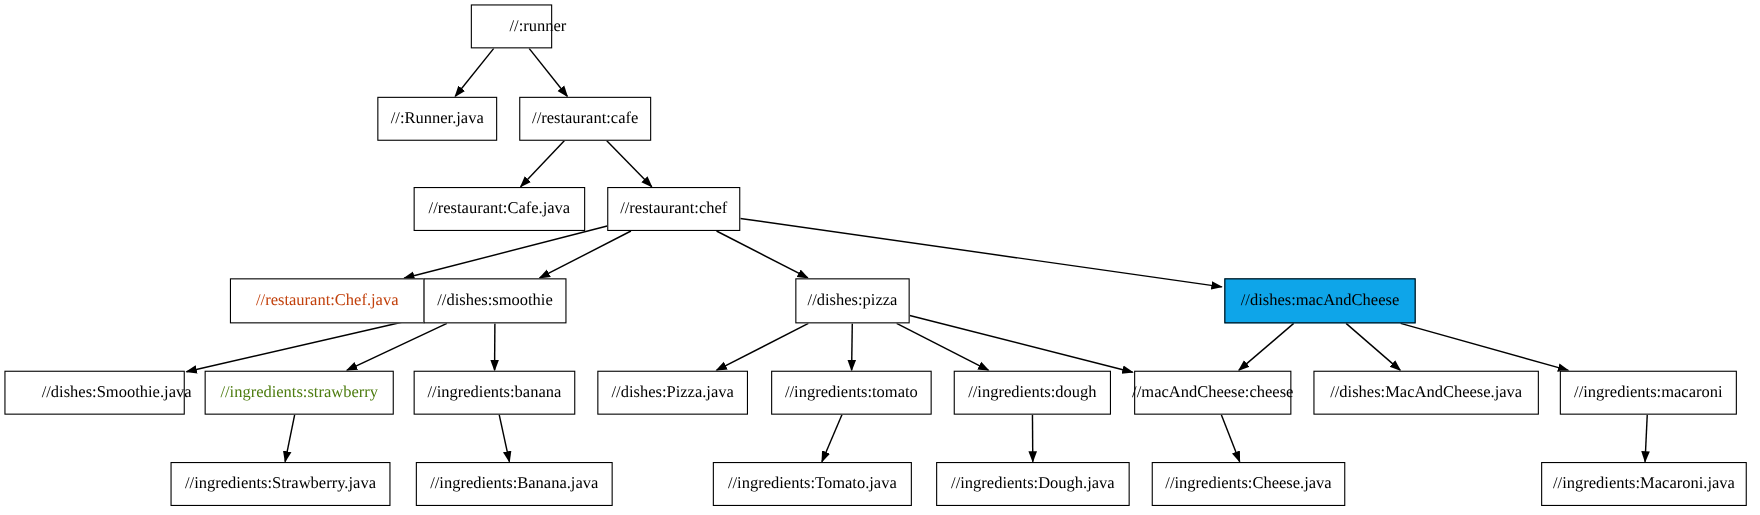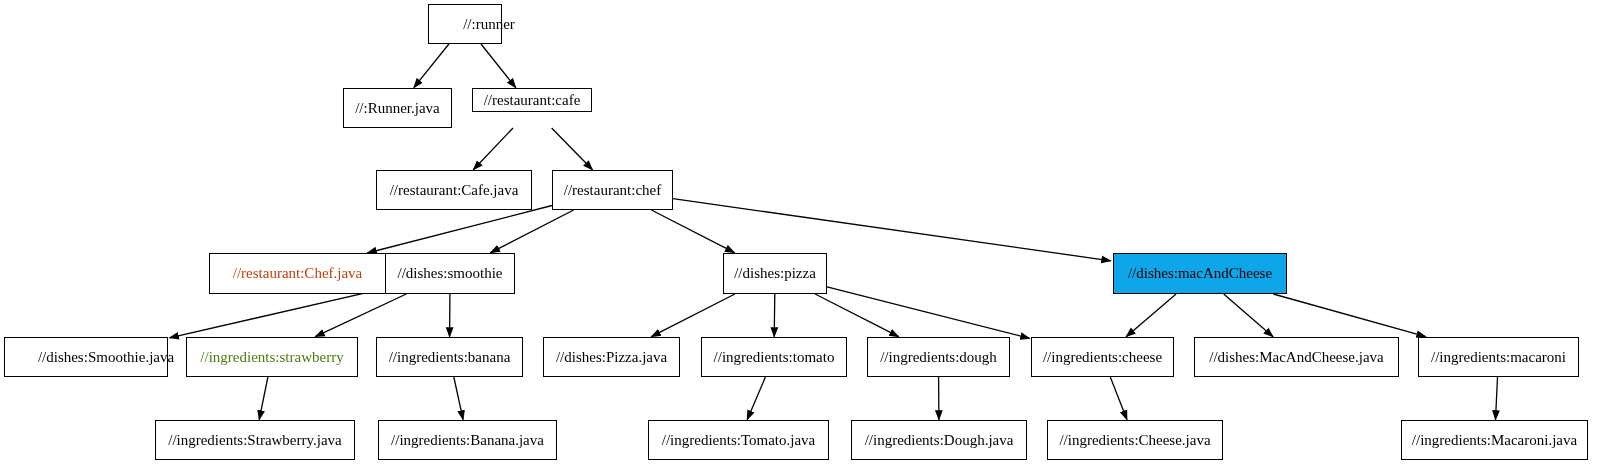--- a/index.html
+++ b/index.html
@@ -75,34 +75,34 @@
       <line x1="267.9" y1="377.0" x2="259.2" y2="419.7" stroke="#000000" stroke-width="1.3" marker-end="url(#arrowhead)"></line>
       <line x1="453.8" y1="377.0" x2="463.1" y2="419.7" stroke="#000000" stroke-width="1.3" marker-end="url(#arrowhead)"></line>
       <line x1="765.4" y1="377.0" x2="747.2" y2="419.7" stroke="#000000" stroke-width="1.3" marker-end="url(#arrowhead)"></line>
       <line x1="938.6" y1="377.0" x2="938.9" y2="419.7" stroke="#000000" stroke-width="1.3" marker-end="url(#arrowhead)"></line>
       <line x1="1110.3" y1="377.0" x2="1127.0" y2="419.7" stroke="#000000" stroke-width="1.3" marker-end="url(#arrowhead)"></line>
       <line x1="1497.5" y1="377.0" x2="1495.5" y2="419.7" stroke="#000000" stroke-width="1.3" marker-end="url(#arrowhead)"></line>
     </svg>
   <div class="nodes-layer" id="nodes-layer">
       <div class="node" style="left: 428px; top: 4px; width: 74px; height: 40px; border-color: rgb(0, 0, 0); background: rgb(255, 255, 255); color: rgb(0, 0, 0); padding-left: 48px;">//:runner</div>
       <div class="node" style="left: 343px; top: 88px; width: 109px; height: 40px; border-color: rgb(0, 0, 0); background: rgb(255, 255, 255); color: rgb(0, 0, 0);">//:Runner.java</div>
-      <div class="node" style="left: 472px; top: 88px; width: 120px; height: 24px; border-color: rgb(0, 0, 0); background: rgb(255, 255, 255); color: rgb(0, 0, 0);">//restaurant:cafe</div>
+      <div class="node" style="left: 472px; top: 88px; width: 120px; height: 40px; border-color: rgb(0, 0, 0); background: rgb(255, 255, 255); color: rgb(0, 0, 0);">//restaurant:cafe</div>
       <div class="node" style="left: 376px; top: 170px; width: 156px; height: 40px; border-color: rgb(0, 0, 0); background: rgb(255, 255, 255); color: rgb(0, 0, 0);">//restaurant:Cafe.java</div>
       <div class="node" style="left: 552px; top: 170px; width: 121px; height: 40px; border-color: rgb(0, 0, 0); background: rgb(255, 255, 255); color: rgb(0, 0, 0);">//restaurant:chef</div>
       <div class="node" style="left: 209px; top: 253px; width: 177px; height: 41px; border-color: rgb(0, 0, 0); background: rgb(255, 255, 255); color: #c2410c;">//restaurant:Chef.java</div>
       <div class="node" style="left: 385px; top: 253px; width: 130px; height: 41px; border-color: rgb(0, 0, 0); background: rgb(255, 255, 255); color: rgb(0, 0, 0);">//dishes:smoothie</div>
       <div class="node" style="left: 723px; top: 253px; width: 104px; height: 41px; border-color: rgb(0, 0, 0); background: rgb(255, 255, 255); color: rgb(0, 0, 0);">//dishes:pizza</div>
       <div class="node" style="left: 1113px; top: 253px; width: 174px; height: 41px; border-color: rgb(0, 0, 0); background: #0ea5e9; color: rgb(0, 0, 0);">//dishes:macAndCheese</div>
       <div class="node" style="left: 4px; top: 337px; width: 164px; height: 40px; border-color: rgb(0, 0, 0); background: rgb(255, 255, 255); color: rgb(0, 0, 0); padding-left: 40px;">//dishes:Smoothie.java</div>
       <div class="node" style="left: 186px; top: 337px; width: 172px; height: 40px; border-color: rgb(0, 0, 0); background: rgb(255, 255, 255); color: #4d7c0f;">//ingredients:strawberry</div>
       <div class="node" style="left: 376px; top: 337px; width: 147px; height: 40px; border-color: rgb(0, 0, 0); background: rgb(255, 255, 255); color: rgb(0, 0, 0);">//ingredients:banana</div>
       <div class="node" style="left: 543px; top: 337px; width: 137px; height: 40px; border-color: rgb(0, 0, 0); background: rgb(255, 255, 255); color: rgb(0, 0, 0);">//dishes:Pizza.java</div>
       <div class="node" style="left: 701px; top: 337px; width: 146px; height: 40px; border-color: rgb(0, 0, 0); background: rgb(255, 255, 255); color: rgb(0, 0, 0);">//ingredients:tomato</div>
       <div class="node" style="left: 867px; top: 337px; width: 143px; height: 40px; border-color: rgb(0, 0, 0); background: rgb(255, 255, 255); color: rgb(0, 0, 0);">//ingredients:dough</div>
-      <div class="node" style="left: 1031px; top: 337px; width: 143px; height: 40px; border-color: rgb(0, 0, 0); background: rgb(255, 255, 255); color: rgb(0, 0, 0);">//ingredients:cheese</div>
+      <div class="node" style="left: 1031px; top: 337px; width: 143px; height: 40px; border-color: rgb(0, 0, 0); background: rgb(255, 255, 255); color: rgb(0, 0, 0);">//macAndCheese:cheese</div>
       <div class="node" style="left: 1194px; top: 337px; width: 205px; height: 40px; border-color: rgb(0, 0, 0); background: rgb(255, 255, 255); color: rgb(0, 0, 0);">//dishes:MacAndCheese.java</div>
       <div class="node" style="left: 1418px; top: 337px; width: 161px; height: 40px; border-color: rgb(0, 0, 0); background: rgb(255, 255, 255); color: rgb(0, 0, 0);">//ingredients:macaroni</div>
       <div class="node" style="left: 155px; top: 420px; width: 200px; height: 40px; border-color: rgb(0, 0, 0); background: rgb(255, 255, 255); color: rgb(0, 0, 0);">//ingredients:Strawberry.java</div>
       <div class="node" style="left: 648px; top: 420px; width: 181px; height: 40px; border-color: rgb(0, 0, 0); background: rgb(255, 255, 255); color: rgb(0, 0, 0);">//ingredients:Tomato.java</div>
       <div class="node" style="left: 378px; top: 420px; width: 179px; height: 40px; border-color: rgb(0, 0, 0); background: rgb(255, 255, 255); color: rgb(0, 0, 0);">//ingredients:Banana.java</div>
       <div class="node" style="left: 851px; top: 420px; width: 176px; height: 40px; border-color: rgb(0, 0, 0); background: rgb(255, 255, 255); color: rgb(0, 0, 0);">//ingredients:Dough.java</div>
       <div class="node" style="left: 1047px; top: 420px; width: 176px; height: 40px; border-color: rgb(0, 0, 0); background: rgb(255, 255, 255); color: rgb(0, 0, 0);">//ingredients:Cheese.java</div>
       <div class="node" style="left: 1401px; top: 420px; width: 187px; height: 40px; border-color: rgb(0, 0, 0); background: rgb(255, 255, 255); color: rgb(0, 0, 0);">//ingredients:Macaroni.java</div>
     </div>
 </div>

